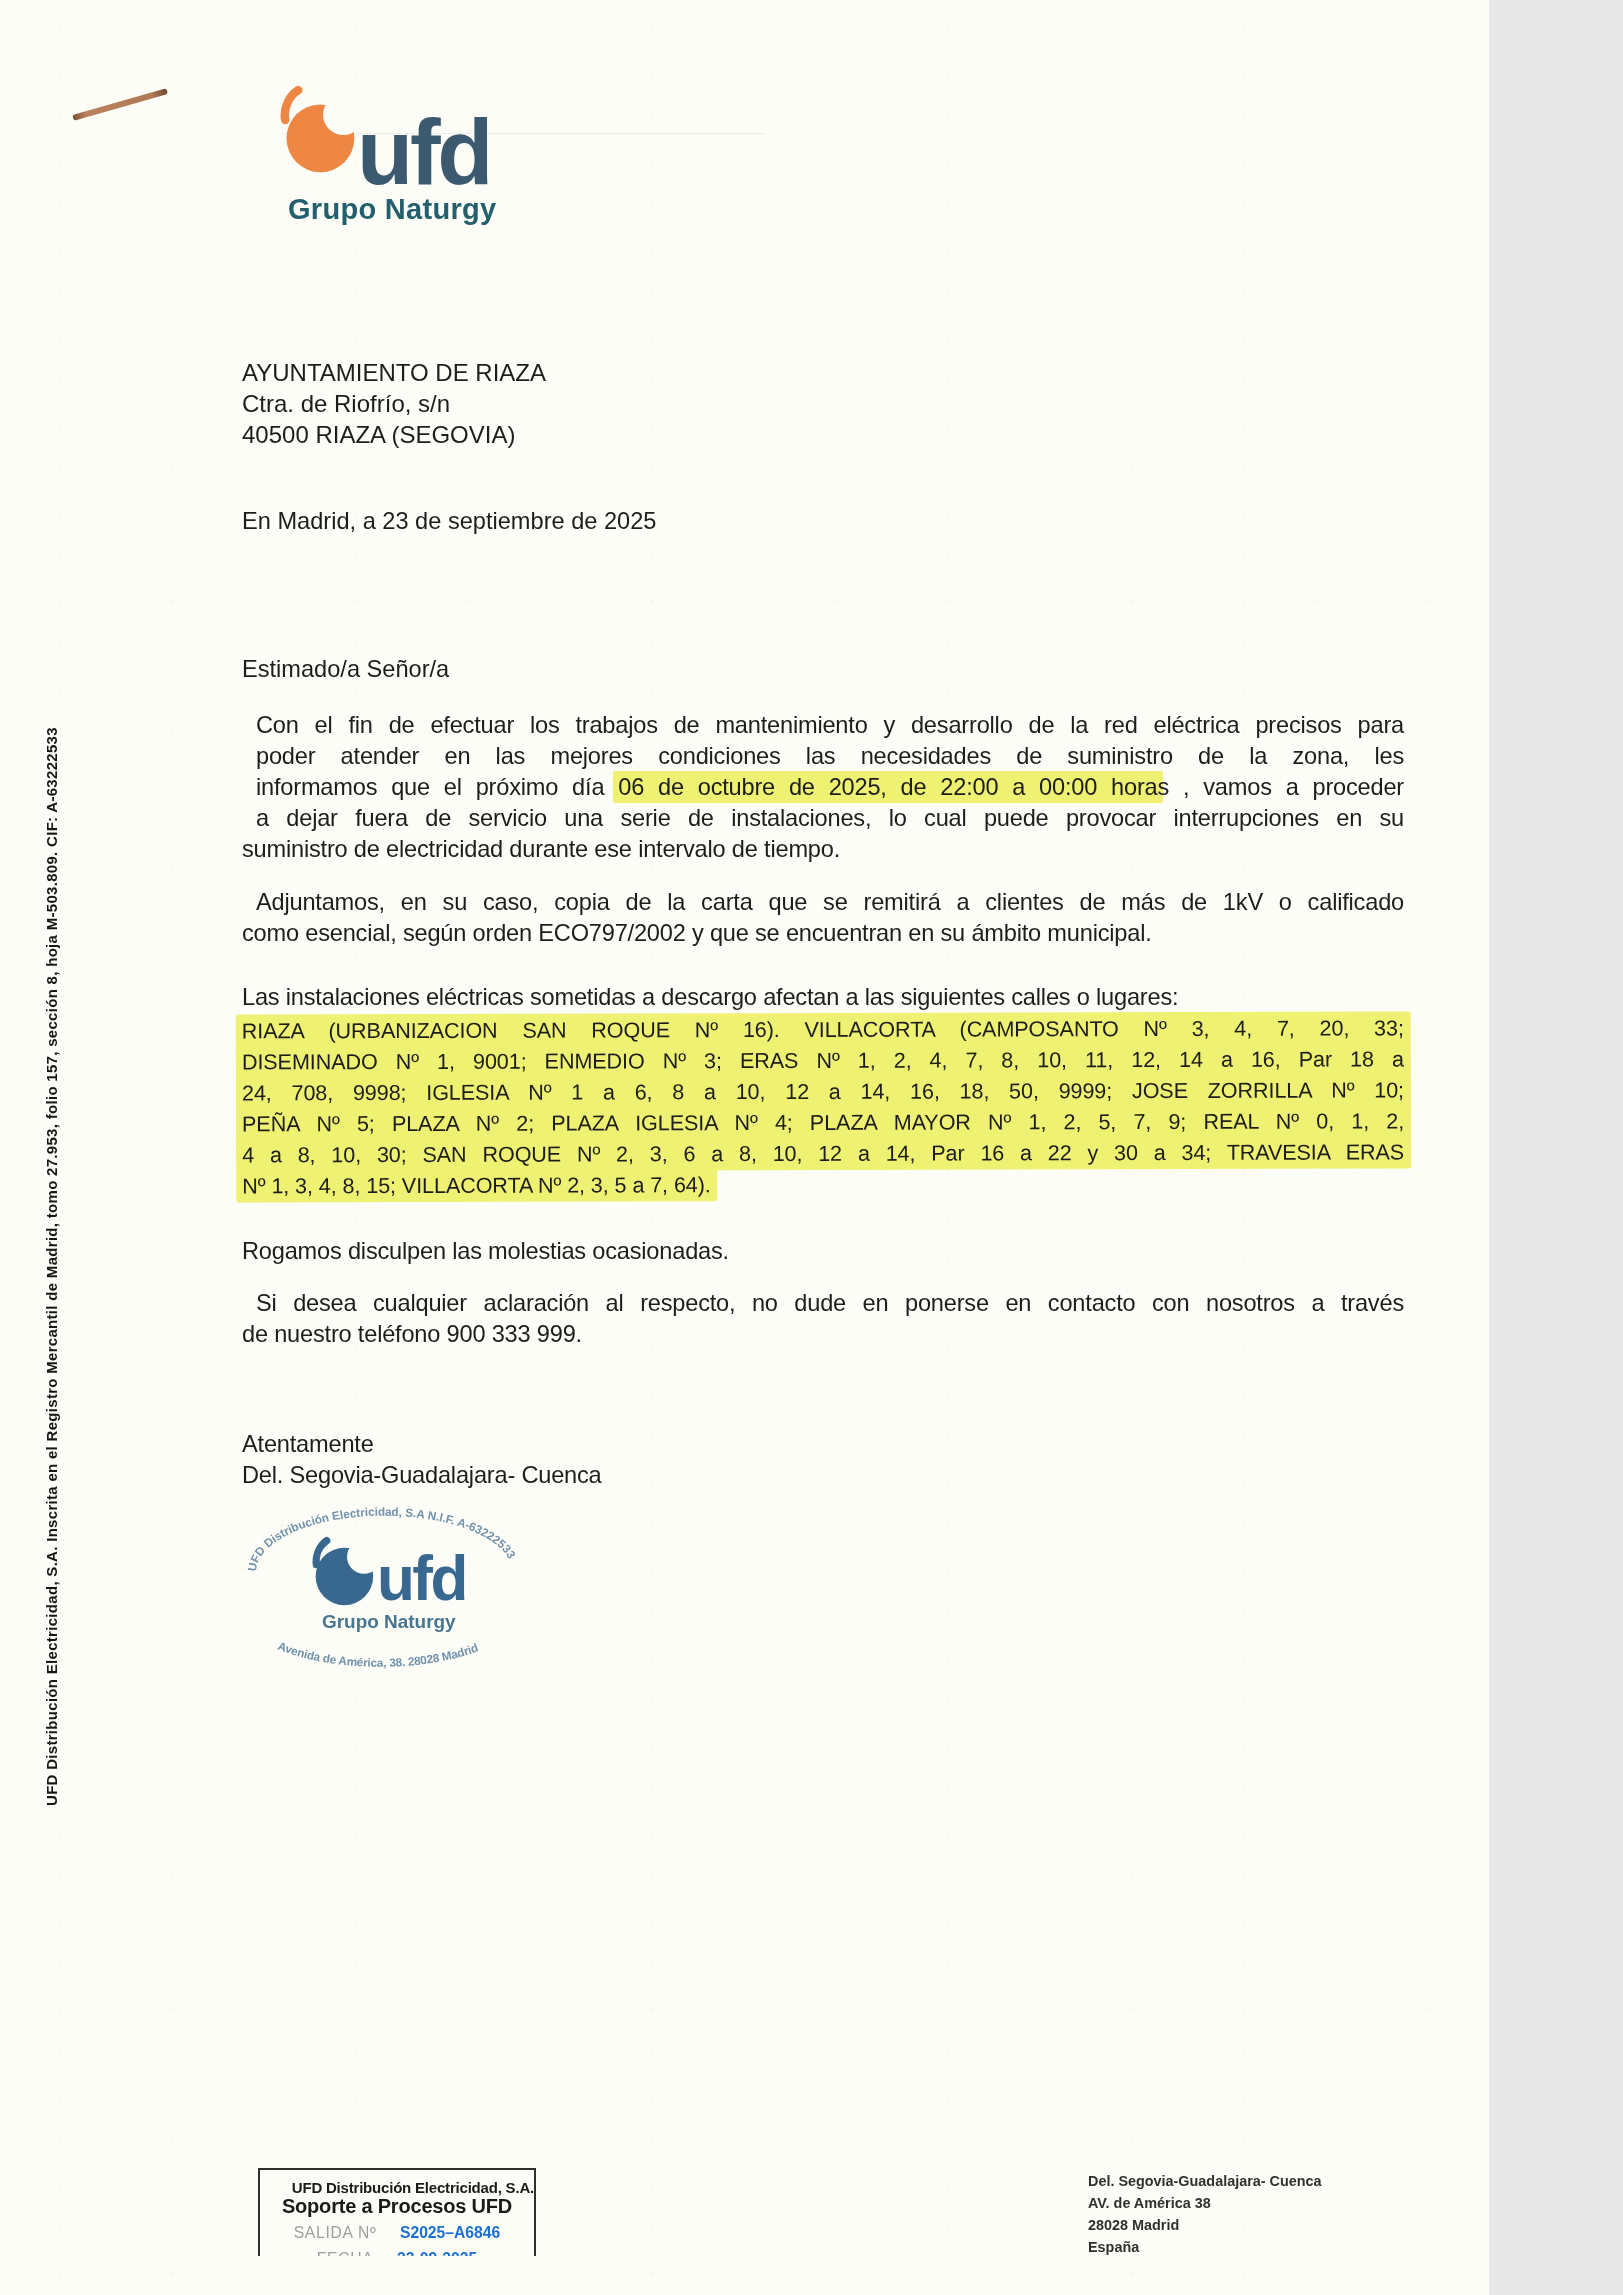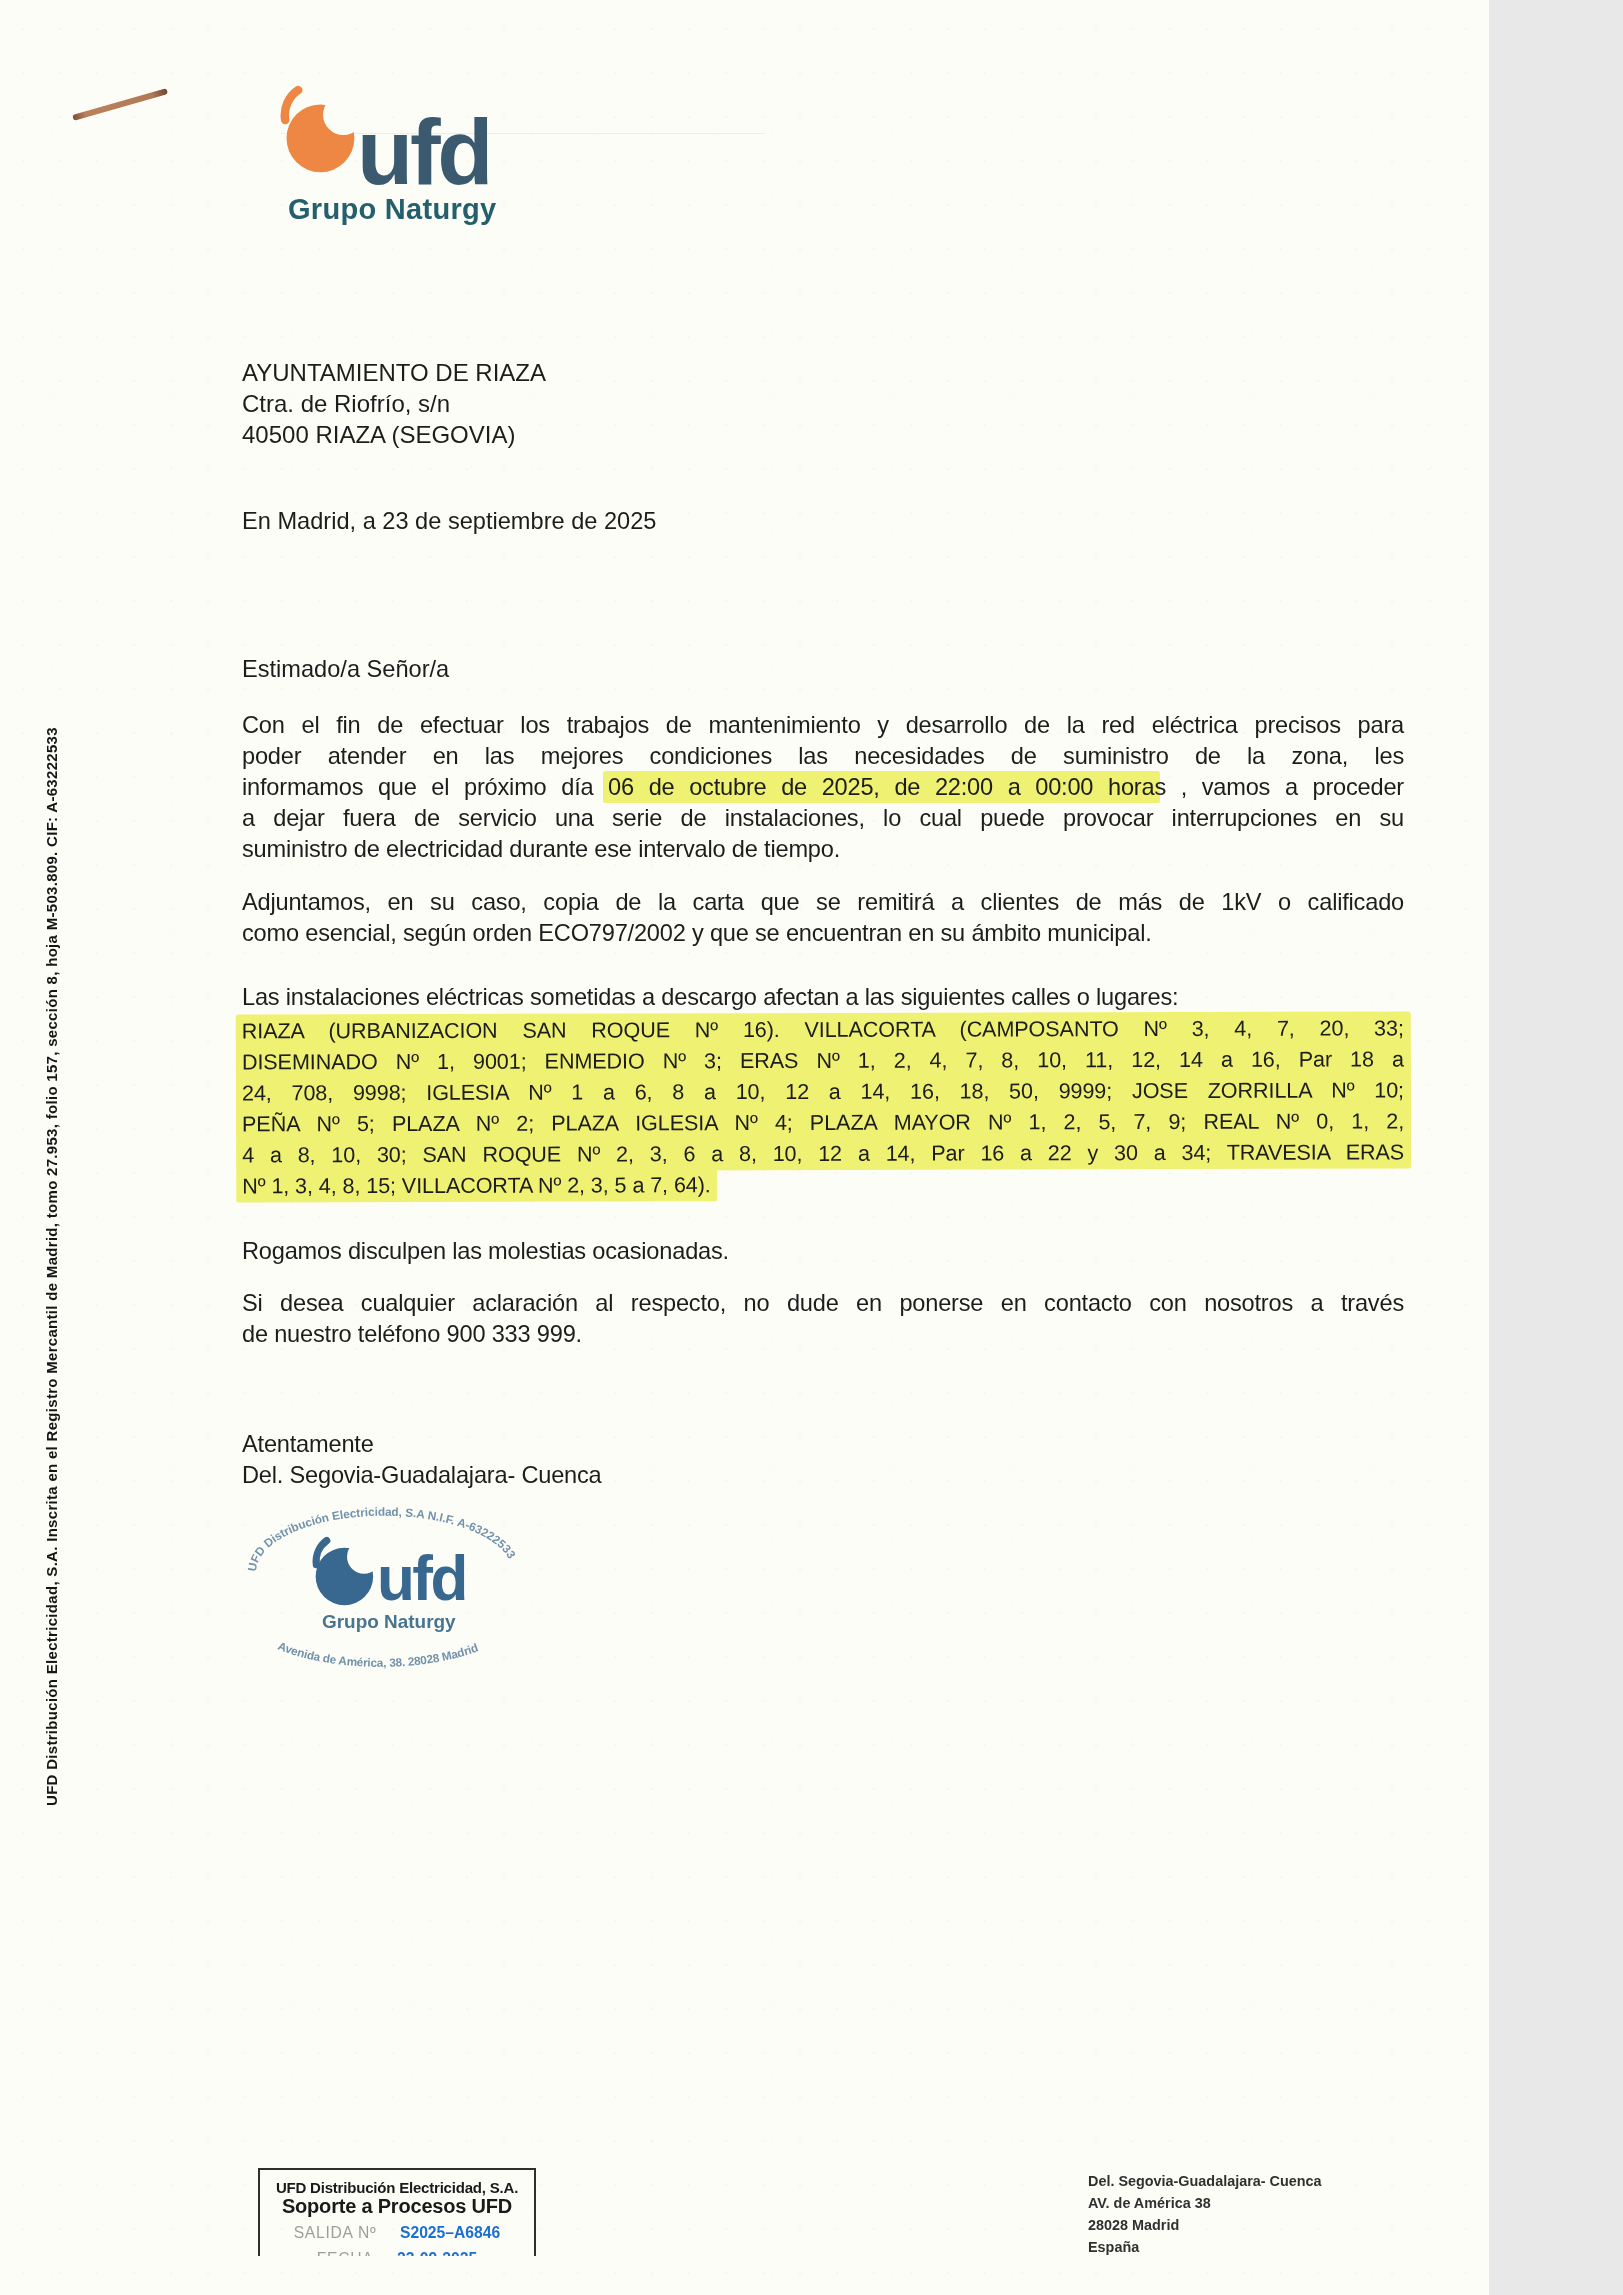--- a/index.html
+++ b/index.html
@@ -42,21 +42,21 @@
   .salutation{ left:242px; top:656px; font-size:23.6px; }
 
   .bodyblock { left:242px; width:1162px; font-size:23.6px; line-height:31px; letter-spacing:-0.2px; }
   .p1 { top:710px; }
   .p2 { top:887px; }
   .intro { top:982px; }
   .apology { top:1236px; }
   .contact { top:1288px; }
   .closing { top:1429px; line-height:31px; }
 
-  .just { text-align:justify; text-align-last:justify; }
+  .just { text-align:justify; text-align-last:justify;margin-left:14px; }
 
   .hl {
     background:#eff172; border-radius:2.6px;
     padding:2.6px 5.2px; margin:0 -5.2px;
     box-decoration-break:clone; -webkit-box-decoration-break:clone;
   }
   .hlblock { left:242px; top:1014px; width:1162px; font-size:21.6px; line-height:31px; letter-spacing:-0.1px; transform:rotate(-0.15deg); }
   .hlblock .hline { margin:0; }
   .hlblock .hl { padding:3.9px 6.5px; margin:0 -6.5px; }
 
@@ -70,21 +70,21 @@
 
   
   .stamp { left:243px; top:1500px; }
 
   
   .footer-box {
     left:258px; top:2168px; width:278px; height:88px;
     border:2px solid #2f2f2f; border-bottom:none; overflow:hidden;
     text-align:center; box-sizing:border-box;
   }
-  .footer-box .l1 { margin-top:7.9px; font-size:15px; font-weight:600; letter-spacing:-0.2px; line-height:19.6px; color:#1a1a1a; }
+  .footer-box .l1 { margin-top:7.9px; font-size:15px; font-weight:600; letter-spacing:-0.2px; line-height:19.6px; color:#1a1a1a;text-align:right; }
   .footer-box .l2 { font-size:20px; font-weight:600; letter-spacing:-0.2px; line-height:19.6px; color:#1a1a1a; }
   .footer-box .row { margin-top:5.2px; display:flex; justify-content:center; gap:23.6px; font-size:15.7px; line-height:21px; }
   .footer-box .lbl { color:#9d9d9d; letter-spacing:0.7px; }
   .footer-box .val { color:#1c6fd2; font-weight:700; }
 
   .footer-address { left:1088px; top:2170px; font-size:14.4px; line-height:22px; font-weight:600; color:#303030; }
 </style>
 </head>
 <body>
 

